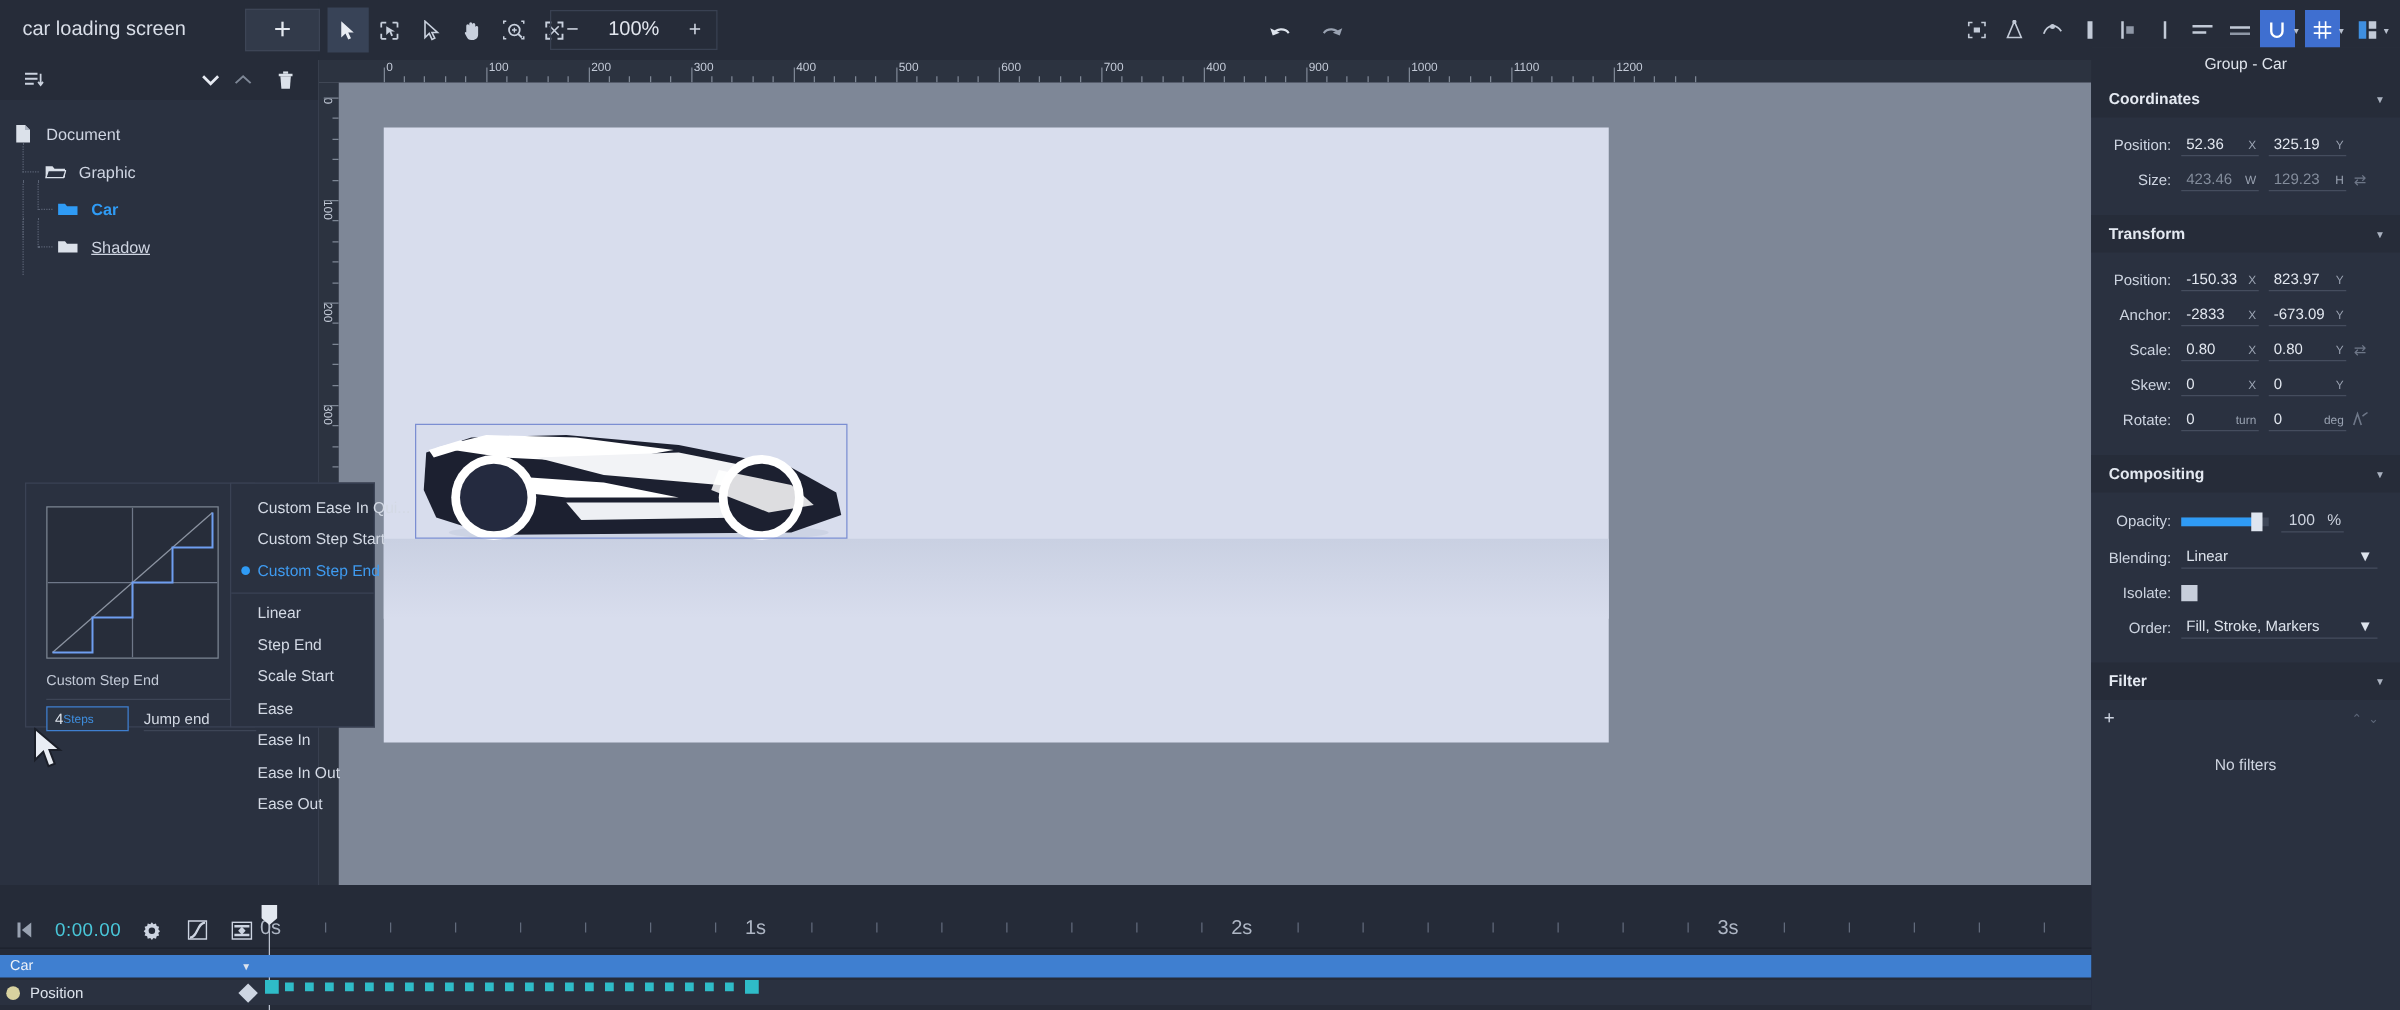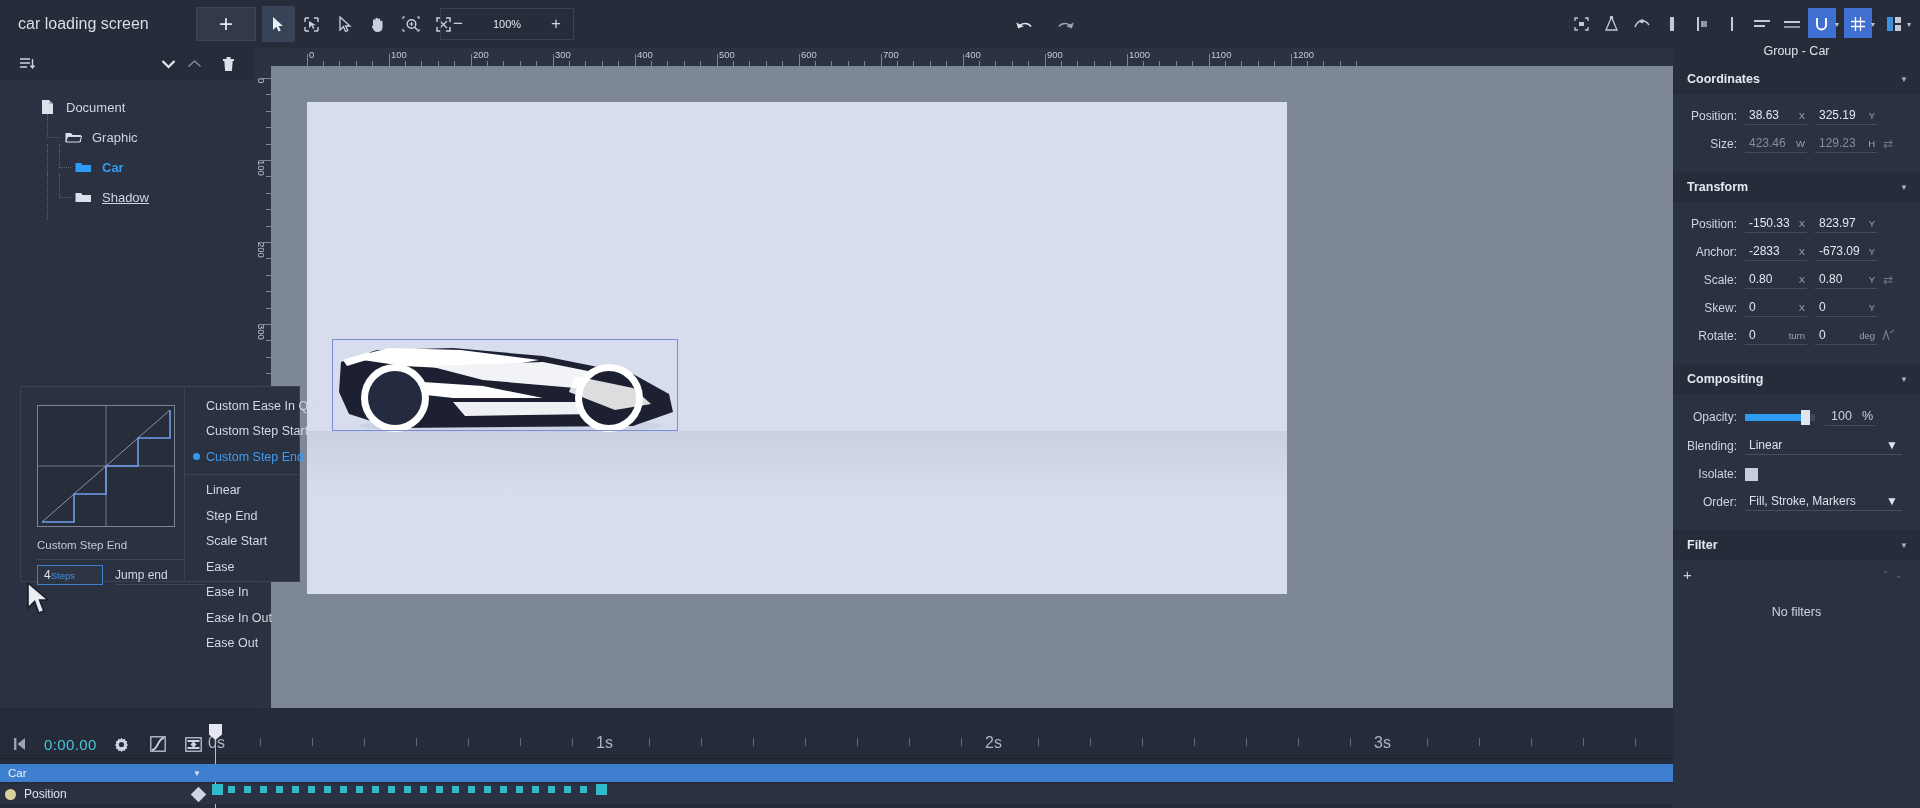--- a/index.html
+++ b/index.html
@@ -16,35 +16,35 @@
   .doc-title-zone { width:255px; height:48px; display:flex; align-items:center; padding-left:18px; background:#262c39; }
   .doc-title { font-size:16px; color:#d9dee8; }
   .add-btn { position:absolute; left:196px; top:7px; width:60px; height:34px; background:#323a4a; border:1px solid #3d4556;
              display:flex; align-items:center; justify-content:center; color:#e5e9f0; font-size:24px; font-weight:300; line-height:1; cursor:pointer;}
   .toolzone { position:absolute; left:262px; top:0; height:48px; display:flex; align-items:center; gap:0; }
   .tool { width:33px; height:36px; display:flex; align-items:center; justify-content:center; cursor:pointer; }
   .tool.active { background:#384357; }
   .tool svg { display:block; }
   .zoomgroup { position:absolute; left:440px; top:8px; height:32px; display:flex; align-items:center; border:1px solid #394152; }
   .zoombtn { width:34px; height:30px; display:flex; align-items:center; justify-content:center; font-size:17px; color:#cfd5e1; cursor:pointer; }
-  .zoomval { width:64px; height:30px; display:flex; align-items:center; justify-content:center; font-size:11px; color:#e2e6ee; }
+  .zoomval { width:64px; height:30px; display:flex; align-items:center; justify-content:center; font-size:16px; color:#e2e6ee; }
   .undo-zone { position:absolute; left:1010px; top:8px; display:flex; align-items:center; gap:14px; }
   .undo-zone .tool { width:28px; }
   .rightools { position:absolute; right:6px; top:6px; height:36px; display:flex; align-items:center; gap:2px; }
   .rt { width:28px; height:32px; display:flex; align-items:center; justify-content:center; cursor:pointer; }
   .rt.sel { background:#3f6fd0; }
   .rt.sel2 { background:#3f6fd0; }
   .mini-caret { font-size:8px; color:#b8c0ce; margin-left:-3px; margin-right:3px;}
 
   
   .leftpanel { position:absolute; top:48px; left:0; width:255px; height:660px; background:#2a3140; }
   .layer-toolbar { height:32px; background:#262c39; display:flex; align-items:center; padding:0 14px; }
   .lt-icon { width:26px; height:26px; display:flex; align-items:center; justify-content:center; cursor:pointer; color:#cbd2df;}
   .lt-spacer{ flex:1; }
-  .tree { padding-top:12px; font-size:13px;padding-left:29px; }
+  .tree { padding-top:12px; font-size:13px; }
   .node { height:30px; display:flex; align-items:center; cursor:pointer; position:relative; }
   .node .lbl { color:#cfd5e2; }
   .node.sel .lbl { color:#2f9bf5; font-weight:600; }
   .node .lbl.uline { text-decoration:underline; }
   .ico { width:20px; height:20px; margin-right:9px; display:inline-flex; align-items:center; justify-content:center; }
   .dots { position:absolute; border-left:1px dotted #5a6374; }
   .dotsh { position:absolute; border-top:1px dotted #5a6374; }
 
   
   .ease-popup { position:absolute; left:20px; top:386px; width:184px; height:196px; background:#2a3140; border:1px solid #3a4254; z-index:40; }
@@ -549,21 +549,21 @@
     <div class="rp-title">Group - Car</div>
 
     <div class="sec-head">
       <b>Coordinates</b>
       <span class="caret">▼</span>
     </div>
     <div class="sec-body">
       <div class="prow">
         <div class="plabel">Position:</div>
         <div class="pfield">
-          <span class="v">38.63</span>
+          <span class="v">52.36</span>
           <span class="u">X</span>
         </div>
           <div class="pgap"></div>
         <div class="pfield">
           <span class="v">325.19</span>
           <span class="u">Y</span>
         </div>
       </div>
       <div class="prow">
         <div class="plabel">Size:</div>

